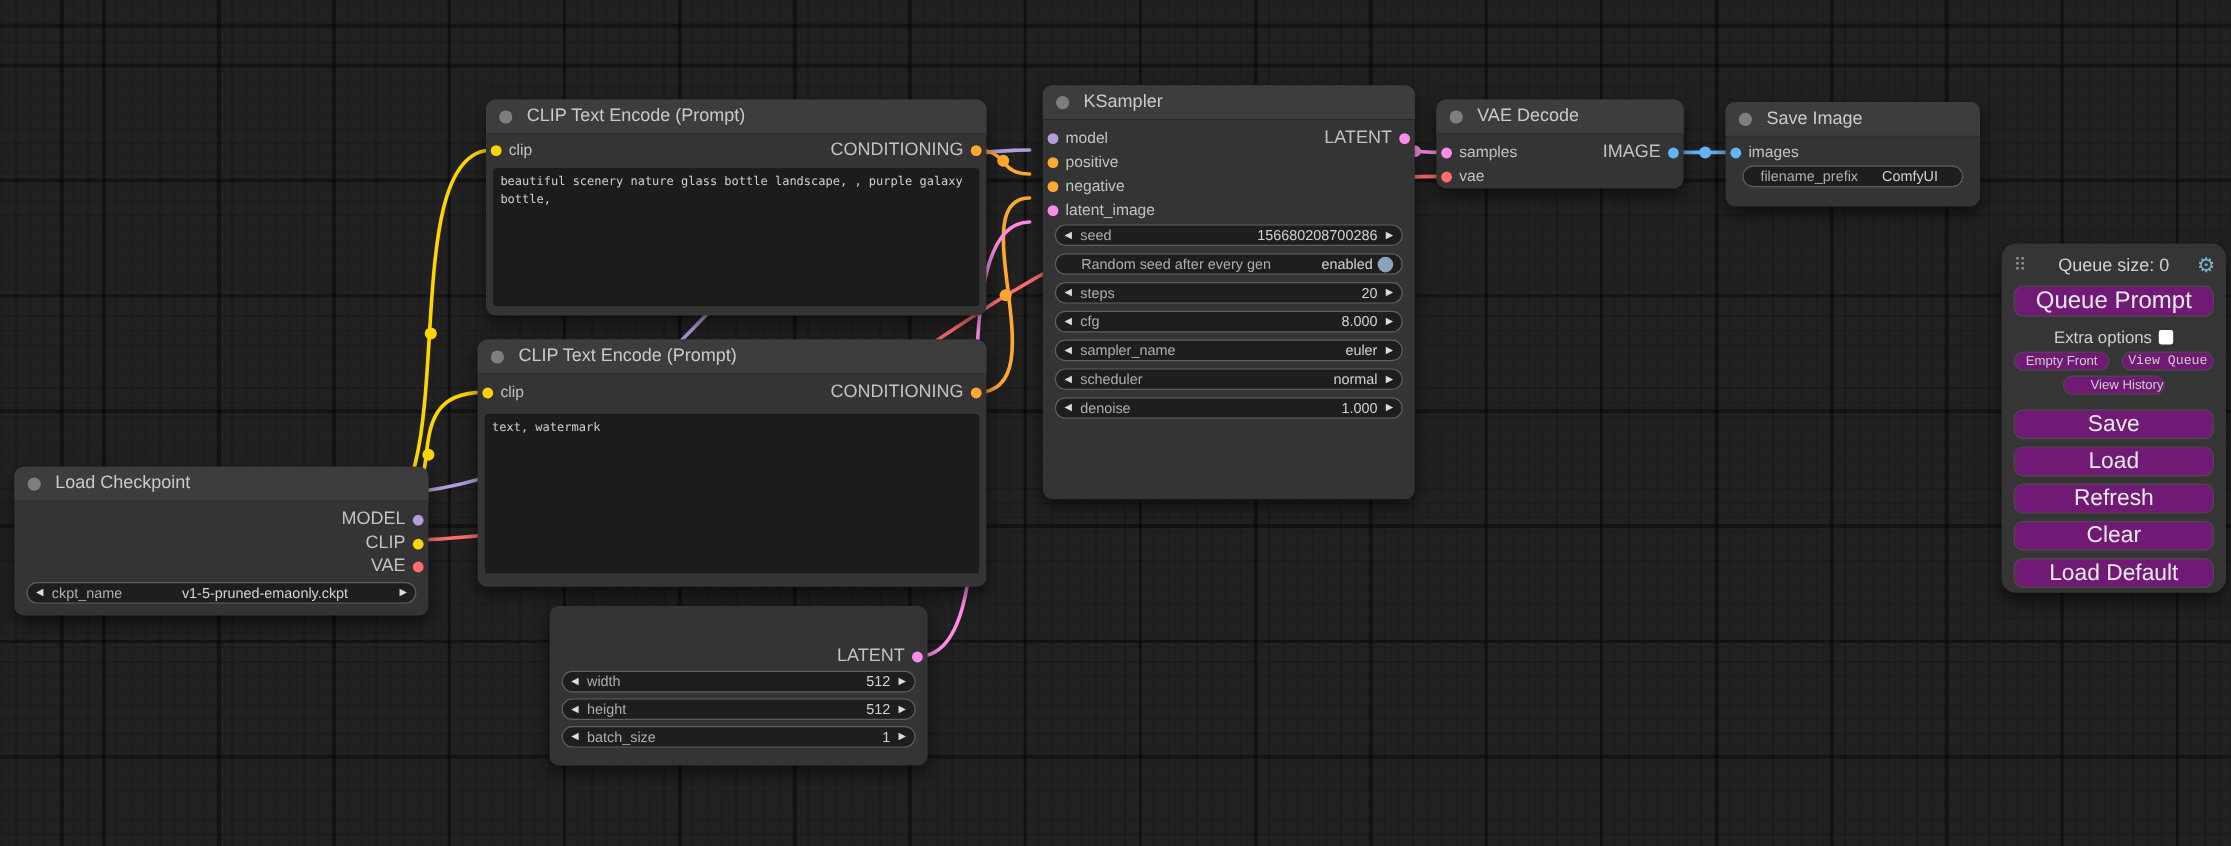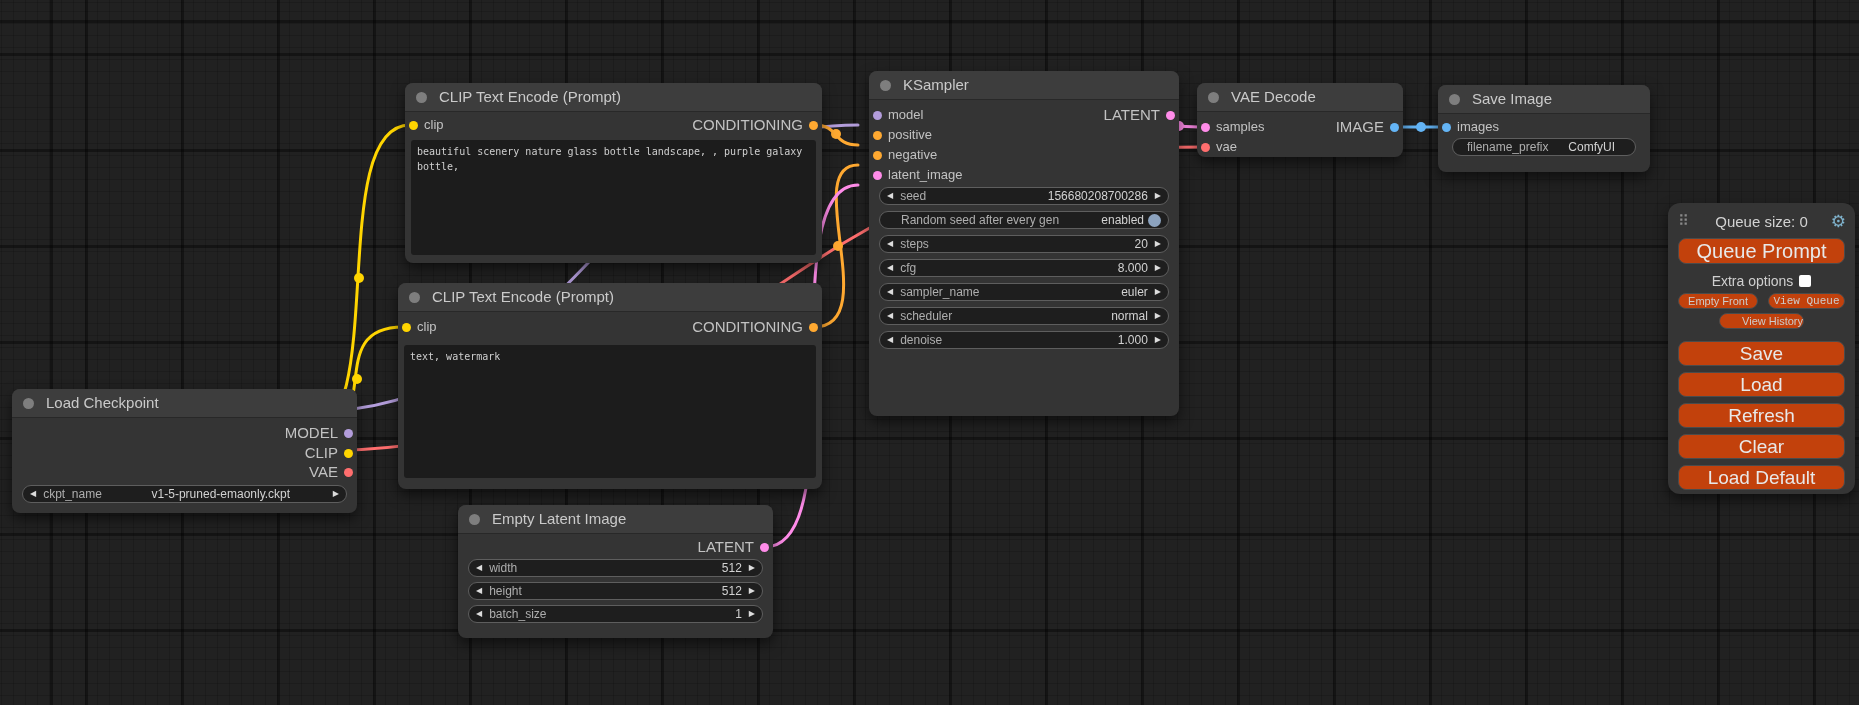--- a/index.html
+++ b/index.html
@@ -54,21 +54,21 @@
   
   .queue-panel{
     position:absolute;z-index:3;left:1668px;top:203px;width:187px;height:291px;
     background:#353535;border-radius:12px;box-shadow:0 6px 14px rgba(0,0,0,.55);
   }
   .qheader{position:absolute;left:0;top:8px;right:0;height:22px;}
   .drag-handle{position:absolute;left:10px;top:1px;font-size:15px;color:#8a8a8a;}
   .qsize{position:absolute;left:0;right:0;text-align:center;font-size:15px;color:#d2d2d2;line-height:22px;}
   .gear{position:absolute;right:9px;top:1px;font-size:17px;color:#7FB2CC;line-height:20px;}
   .qbtn{
-    position:absolute;left:10px;right:10px;background:#c2410c;border:1px solid #4b4b4b;border-radius:8px;
+    position:absolute;left:10px;right:10px;background:#701a75;border:1px solid #4b4b4b;border-radius:8px;
     color:#e8e8e8;text-align:center;cursor:pointer;box-sizing:border-box;
   }
   .qbtn.big{height:25px;line-height:23px;font-size:19px;}
   .qbtn.prompt{top:35px;height:26px;line-height:24px;font-size:20px;}
   .extra-row{position:absolute;left:0;right:0;top:70px;height:16px;text-align:center;font-size:14px;color:#cfcfcf;}
   .extra-row .checkbox{display:inline-block;width:12px;height:12px;background:#fff;border-radius:2px;vertical-align:-1px;margin-left:6px;}
   .qbtn.small{height:16px;line-height:14px;font-size:11px;color:#cccccc;border-radius:9px;}
 </style>
 </head>
 <body>
@@ -141,24 +141,20 @@
     <div class="iorow" style="top:34px;">
       <span class="pin in c-clip"></span>
       <span class="inlabel">clip</span>
       <span class="outlabel">CONDITIONING</span>
       <span class="pin out c-cond"></span>
     </div>
     <div class="prompt-box" style="left:6px;right:6px;top:62px;bottom:11px;">text, watermark</div>
   </div>
 
   <div class="node" style="left:458px;top:505px;width:315px;height:133px;">
-    <div class="titlebar">
-      <span class="collapse-dot"></span>
-      <span class="title">Empty Latent Image</span>
-    </div>
     <div class="iorow" style="top:32px;">
       <span class="outlabel">LATENT</span>
       <span class="pin out c-latent"></span>
     </div>
     <div class="widget" style="left:10px;right:10px;top:54px;">
       <span class="arr">◀</span>
       <span class="wlabel">width</span>
       <span class="wvalue">512</span>
       <span class="arr">▶</span>
     </div>

